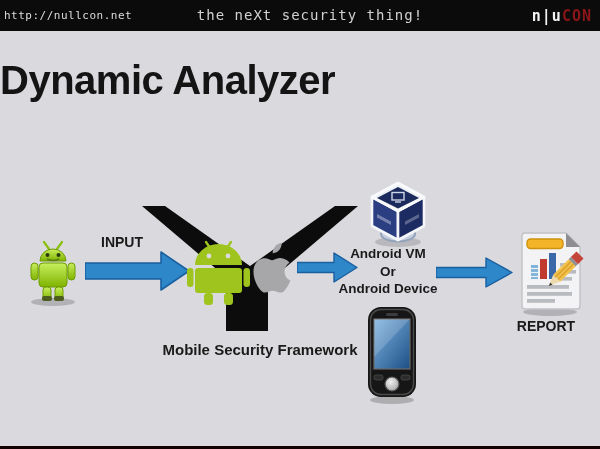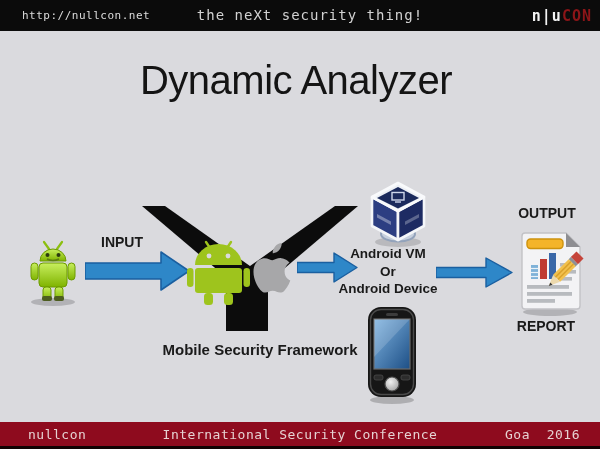--- a/index.html
+++ b/index.html
@@ -8,35 +8,35 @@
     position:relative; width:600px; height:449px; overflow:hidden;
     background:#dadade; margin:0 auto;
   }
   
   .topbar{
     position:absolute; top:0; left:0; width:600px; height:31px;
     background:#0b0b0b; display:flex; align-items:center;
     font-family:"DejaVu Sans Mono", monospace;
   }
   .topbar .url{
-    position:absolute; left:22px; top:9px; font-size:11px; color:#dcdcdc; letter-spacing:0.5px;
+    position:absolute; left:4px; top:9px; font-size:11px; color:#dcdcdc; letter-spacing:0.5px;
   }
   .topbar .tagline{
     position:absolute; left:0; right:0; top:7px; text-align:center;
     font-size:14px; color:#d2d2d2; letter-spacing:1px;margin-left:20px;
   }
   .topbar .logo{
     position:absolute; right:8px; top:7px; font-size:15px; font-weight:bold; letter-spacing:1px;
   }
   .topbar .logo .lw{ color:#f2f2f2; }
   .topbar .logo .lr{ color:#8c1518;margin-top:24px; }
   
   .title{
-    position:absolute; top:58px; left:0; width:592px; text-align:center;
-    font-size:40px; font-weight:normal; color:#141414; letter-spacing:-0.5px;
+    position:absolute; top:58px; left:0; width:592px; text-align:left;
+    font-size:40px; font-weight:bold; color:#141414; letter-spacing:-0.5px;
   }
   
   .lbl{ position:absolute; font-weight:bold; color:#1a1a1a; text-align:center; }
   .lbl-input   { left:90px;  top:234px; width:64px;  font-size:14px; }
   .lbl-target  { left:329px; top:245px; width:118px; font-size:13.5px; line-height:17.5px; }
   .lbl-output  { left:508px; top:205px; width:78px;  font-size:14px; }
   .lbl-report  { left:506px; top:318px; width:80px;  font-size:14px; }
   .lbl-framework{ left:138px; top:341px; width:244px; font-size:15px; }
   
   .abs{ position:absolute; }
@@ -162,21 +162,20 @@
     <polygon points="12,14 48,14 12,52" fill="rgba(255,255,255,0.16)"></polygon>
     <circle cx="30" cy="79" r="7" fill="url(#hbtn)" stroke="#4f4f4f" stroke-width="1.2"></circle>
     <rect x="12" y="70" width="9" height="5" rx="2" fill="#2c2c2c" stroke="#4a4a4a" stroke-width="0.8"></rect>
     <rect x="39" y="70" width="9" height="5" rx="2" fill="#2c2c2c" stroke="#4a4a4a" stroke-width="0.8"></rect>
   </svg>
 
   <svg class="abs" style="left:436px; top:257px;" width="78" height="31" viewBox="0 0 78 31">
     <polygon points="0,10.5 50,10.5 50,1 76,15.5 50,30 50,20.5 0,20.5" fill="#2e87c8" stroke="#1a5fa0" stroke-width="1.4" stroke-linejoin="round"></polygon>
   </svg>
 
-  <div class="lbl lbl-output">OUTPUT</div>
 
   <svg class="abs" style="left:514px; top:227px;" width="76" height="90" viewBox="0 0 76 90">
     <ellipse cx="36" cy="85" rx="27" ry="4" fill="rgba(0,0,0,0.18)"></ellipse>
     <path d="M8,9 a3,3 0 0 1 3,-3 h41 l14,14 v59 a3,3 0 0 1 -3,3 h-52 a3,3 0 0 1 -3,-3 z" fill="#f3f3f5" stroke="#c2c2c6" stroke-width="1.4"></path>
     <polygon points="52,6 66,20 52,20" fill="#8e8e92"></polygon>
     <rect x="13" y="12" width="36" height="9.5" rx="3.5" fill="#f4b42a" stroke="#cd920e" stroke-width="1.4"></rect>
     <rect x="17" y="38" width="7" height="14" fill="#7fb2d8"></rect>
     <line x1="17" y1="41.5" x2="24" y2="41.5" stroke="#eaf2f8" stroke-width="1.2"></line>
     <line x1="17" y1="45.5" x2="24" y2="45.5" stroke="#eaf2f8" stroke-width="1.2"></line>
     <line x1="17" y1="49.5" x2="24" y2="49.5" stroke="#eaf2f8" stroke-width="1.2"></line>
@@ -196,20 +195,15 @@
       <line x1="1.7" y1="11" x2="1.7" y2="33" stroke="#dba32c" stroke-width="1.6"></line>
       <polygon points="-5,33 5,33 0,44" fill="#ecd9ad"></polygon>
       <polygon points="-1.6,40.5 1.6,40.5 0,44" fill="#3a3a3a"></polygon>
     </g>
   </svg>
 
   <div class="lbl lbl-framework">Mobile Security Framework</div>
 
   <div class="lbl lbl-report">REPORT</div>
 
-  <div class="footer">
-    <span class="f-left">nullcon</span>
-    <span class="f-center">International Security Conference</span>
-    <span class="f-right">Goa  2016</span>
-  </div>
   <div class="footer-edge"></div>
 
 </div>
 
 </body></html>

